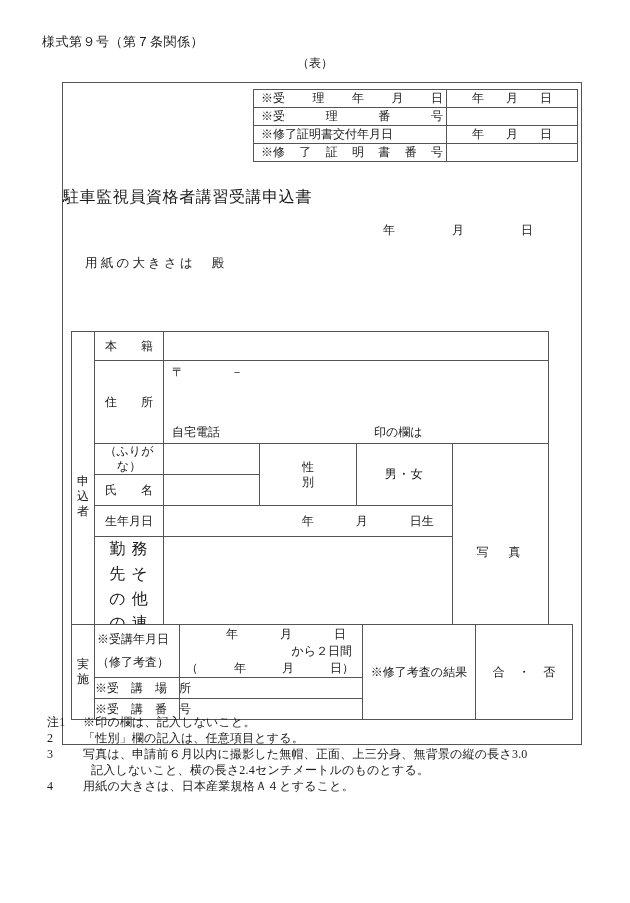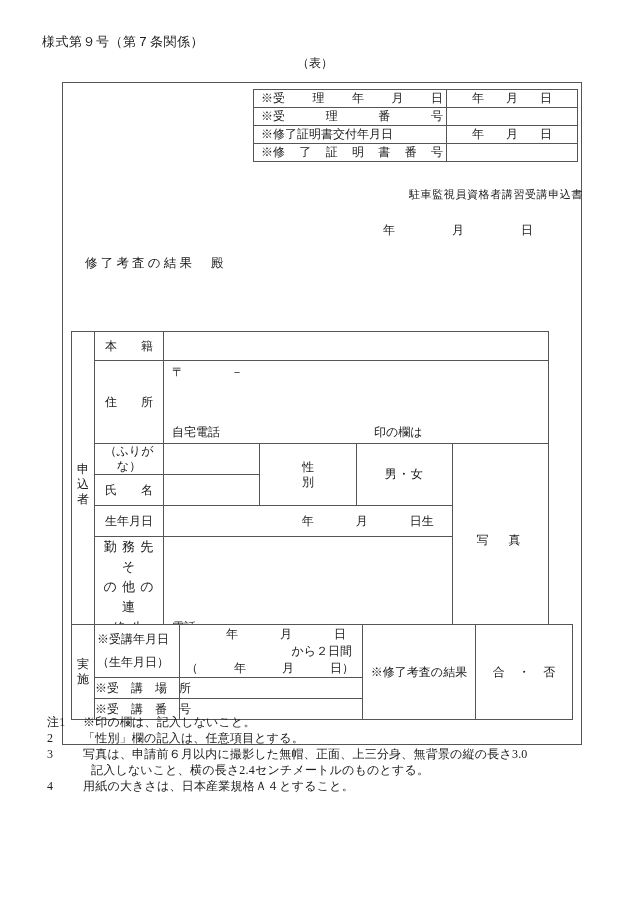--- a/index.html
+++ b/index.html
@@ -95,22 +95,22 @@
     justify-content: space-around;
     padding: 0 14px;
   }
 
   
   .doc-title {
     position: absolute;
     left: 0;
     top: 104px;
     width: 520px;
-    text-align: right;
-    font-size: 11px;
+    text-align: left;
+    font-size: 16px;
     letter-spacing: 0.6px;
     white-space: nowrap;
   }
   .date-line {
     position: absolute;
     left: 320px;
     top: 139px;
     width: 150px;
     display: flex;
     justify-content: space-between;
@@ -148,21 +148,21 @@
   .lbl-spread {
     display: flex;
     justify-content: space-between;
     padding: 0 10px;
   }
   .lbl-wrap {
     display: block;
     text-align: center;
     line-height: 1.55;
     letter-spacing: 1px;
-    font-size: 13px;
+    font-size: 16px;
     padding: 0 4px;
   }
   .furigana-label {
     font-size: 9px;
     text-align: center;
   }
 
   .addr-cell {
     position: relative;
     height: 82px;
@@ -382,21 +382,21 @@
       </table>
 
     <div class="doc-title">駐車監視員資格者講習受講申込書</div>
 
     <div class="date-line">
       <span>年</span>
       <span>月</span>
       <span>日</span>
     </div>
 
-    <div class="addressee">修了考査の結果　殿</div>
+    <div class="addressee">用紙の大きさは　殿</div>
 
     <table class="grid applicant-table">
 
       <tbody>
           <tr>
         <td class="vert-label" rowspan="6">
           <span class="vchar">申</span>
           <span class="vchar">込</span>
           <span class="vchar">者</span>
         </td>
@@ -472,21 +472,21 @@
 
     <table class="grid impl-table">
       <tbody>
           <tr>
         <td class="vert-label" rowspan="3">
           <span class="vchar">実</span>
           <span class="vchar">施</span>
         </td>
         <td class="impl-label">
           <div style="padding:0 2px"><span>※受講年月日</span></div>
-          <div style="padding:8px 2px 0"><span>（生年月日）</span></div>
+          <div style="padding:8px 2px 0"><span>（修了考査）</span></div>
         </td>
         <td class="impl-date-cell">
           <div class="impl-l1">
             <span>年</span>
             <span>月</span>
             <span>日</span>
           </div>
           <div class="impl-l2">から２日間</div>
           <div class="impl-l3">
             <span>（</span>

